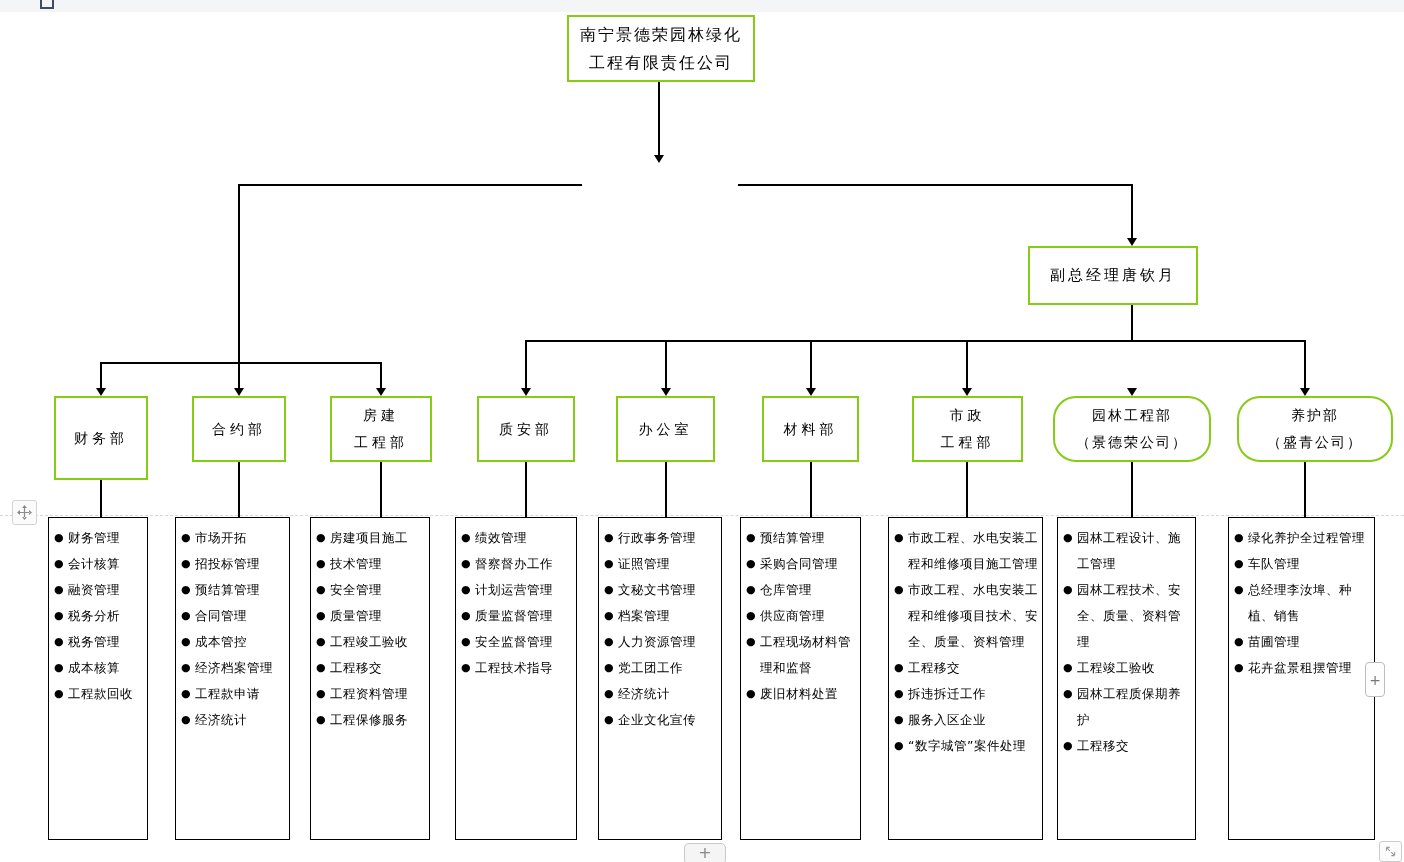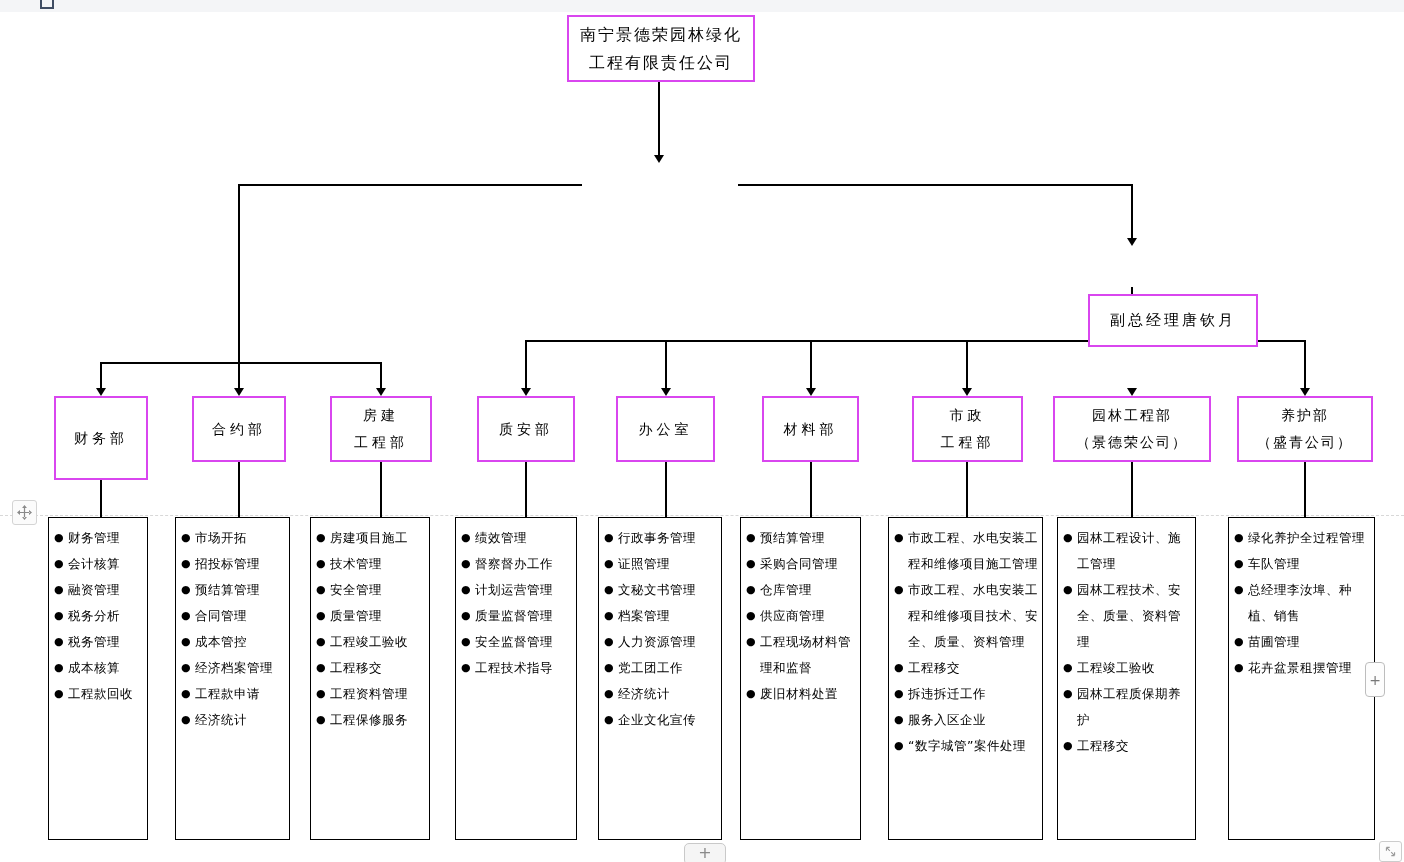--- a/index.html
+++ b/index.html
@@ -6,27 +6,27 @@
   html,body { width:1404px; height:862px; background:#fff; overflow:hidden;
     font-family:"DejaVu Sans","Liberation Sans",sans-serif; }
   .screen { position:relative; width:1404px; height:862px; background:#fff; }
 
   
   .topbar { position:absolute; left:0; top:0; width:1404px; height:12px; background:#f4f5f7; }
   .top-shape-icon { position:absolute; left:40px; top:-6px; width:14px; height:15px;
     border:2px solid #3f4d63; background:#f4f5f7; }
 
   
-  .node { position:absolute; border:2px solid #d946ef; background:#fff;
+  .node { position:absolute; border:2px solid #84cc16; background:#fff;
     display:flex; align-items:center; justify-content:center; text-align:center;
     color:#000; white-space:pre-line; }
   .node-root  { font-size:16px; line-height:28px; letter-spacing:2px; }
   .node-mgr   { font-size:15px; letter-spacing:3px; }
   .node-dept  { font-size:14px; line-height:27px; letter-spacing:4px; }
-  .node-dept8 { letter-spacing:2px; }
+  .node-dept8 { letter-spacing:2px;border-radius:23px; }
 
   
   .list { position:absolute; border:1px solid #000; background:#fff;
     padding:7px 3px 0 5px; font-size:12.5px; letter-spacing:0.5px; color:#000; }
   .duty { display:flex; line-height:26px; }
   .bullet { flex:0 0 14px; font-size:11px; }
   .txt { flex:1 1 auto; }
 
   
   .vline { position:absolute; width:2px; background:#000; }
@@ -101,36 +101,36 @@
   <div class="vline" style="left:665px;top:460px;height:57px;"></div>
   <div class="vline" style="left:810px;top:460px;height:57px;"></div>
   <div class="vline" style="left:966px;top:460px;height:57px;"></div>
   <div class="vline" style="left:1131px;top:460px;height:57px;"></div>
   <div class="vline" style="left:1304px;top:460px;height:57px;"></div>
 
   <div class="node node-root" style="left:567px;top:15px;width:188px;height:67px;">
     <span>南宁景德荣园林绿化
 工程有限责任公司</span>
   </div>
-  <div class="node node-mgr" style="left:1088px;top:246px;width:170px;height:53px;margin-top:48px;">
+  <div class="node node-mgr" style="left:1028px;top:246px;width:170px;height:59px;">
     <span>副总经理唐钦月</span>
   </div>
 
   <div class="node node-dept" style="left:54px;top:396px;width:94px;height:84px;"><span>财务部</span></div>
   <div class="node node-dept" style="left:192px;top:396px;width:94px;height:66px;"><span>合约部</span></div>
   <div class="node node-dept" style="left:330px;top:396px;width:102px;height:66px;"><span>房建
 工程部</span></div>
   <div class="node node-dept" style="left:477px;top:396px;width:98px;height:66px;"><span>质安部</span></div>
   <div class="node node-dept" style="left:616px;top:396px;width:99px;height:66px;"><span>办公室</span></div>
   <div class="node node-dept" style="left:762px;top:396px;width:97px;height:66px;"><span>材料部</span></div>
   <div class="node node-dept" style="left:912px;top:396px;width:111px;height:66px;"><span>市政
 工程部</span></div>
   <div class="node node-dept node-dept8" style="left:1053px;top:396px;width:158px;height:66px;"><span>园林工程部
 （景德荣公司）</span></div>
-  <div class="node node-dept node-dept8" style="left:1237px;top:396px;width:136px;height:66px;"><span>养护部
+  <div class="node node-dept node-dept8" style="left:1237px;top:396px;width:156px;height:66px;"><span>养护部
 （盛青公司）</span></div>
 
   <div class="list" style="left:48px;top:517px;width:100px;height:323px;">
       <div class="duty">
         <span class="bullet">●</span>
         <span class="txt">财务管理</span>
       </div>
       <div class="duty">
         <span class="bullet">●</span>
         <span class="txt">会计核算</span>

